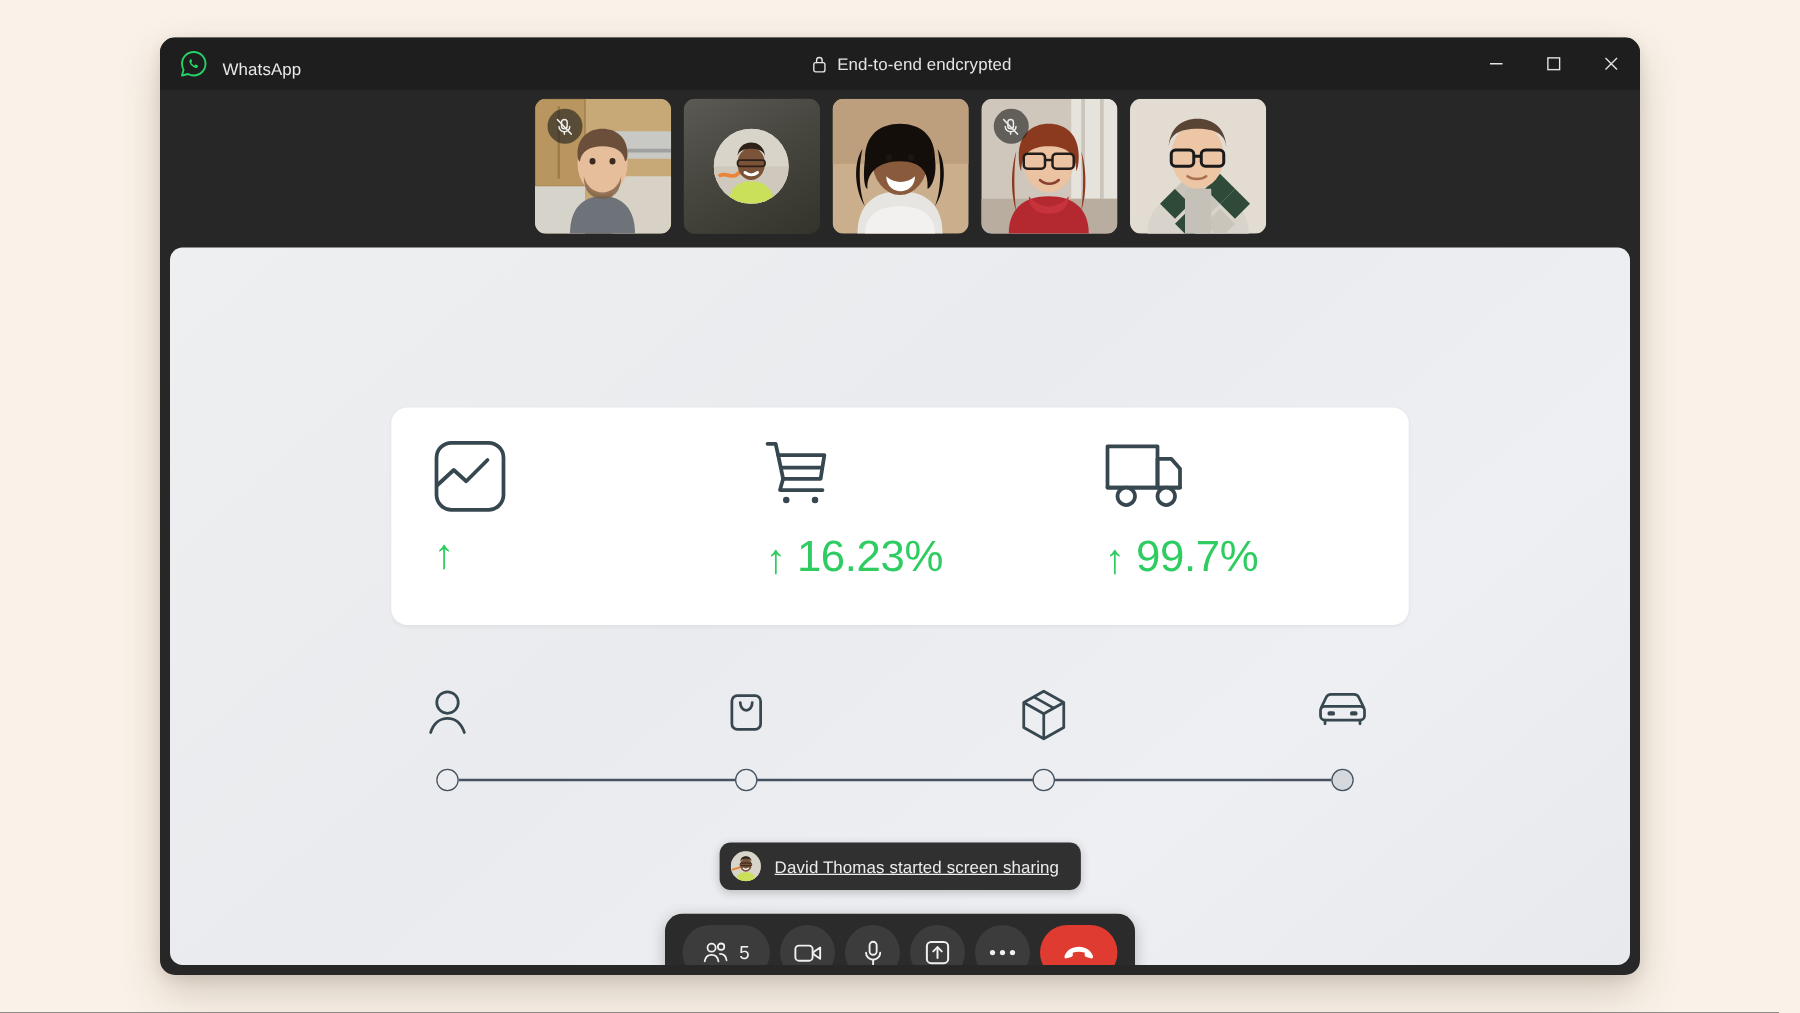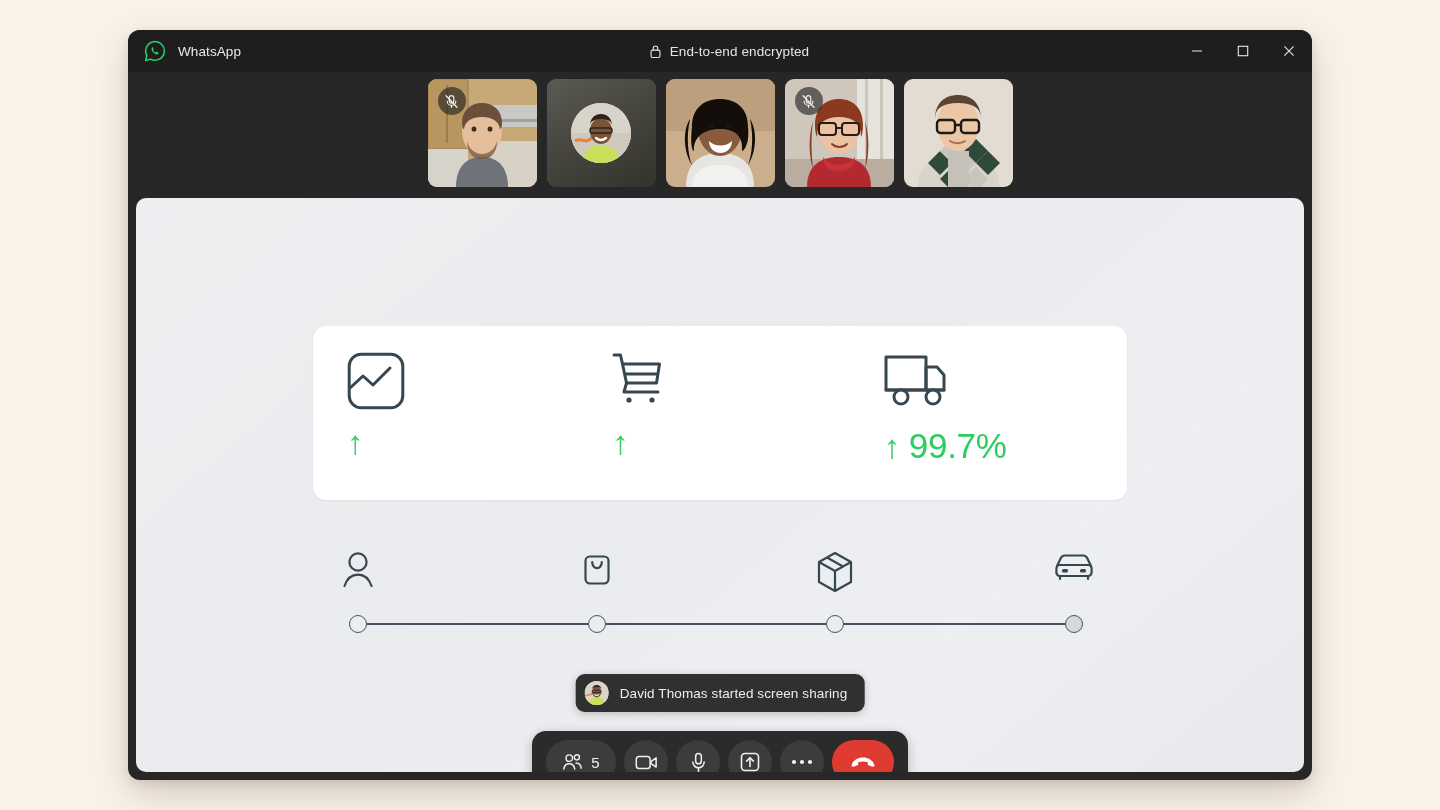--- a/index.html
+++ b/index.html
@@ -32,21 +32,21 @@
   
   .titlebar {
     position: relative;
     height: 42px;
     background: #1E1E1E;
     display: flex;
     align-items: center;
   }
   .titlebar-left {
     display: flex;
-    align-items: center;
+    align-items: flex-end;
     gap: 11px;
     padding-left: 15px;
   }
   .wa-logo { width: 24px; height: 24px; display: block; }
   .app-title {
     color: #E9E9E9;
     font-size: 13.5px;
     letter-spacing: 0.1px;
   }
   .titlebar-center {
@@ -227,20 +227,21 @@
     width: 24px; height: 24px; border-radius: 50%;
     overflow: hidden; position: relative;
     flex: none;
     background: #CFC8BB;
   }
   .toast-text {
     color: #EDEDED;
     font-size: 13.5px;
     letter-spacing: 0.1px;
     white-space: nowrap;
+    text-decoration: underline;
   }
 
   
   .controls {
     position: absolute;
     left: 50%;
     transform: translateX(-50%);
     top: 533px;
     height: 62px;
     background: #2B2B2B;
@@ -461,20 +462,21 @@
             <path d="M2 3h6.5l2 9" stroke="#37474F" stroke-width="3" stroke-linecap="round" stroke-linejoin="round"></path>
             <path d="M10.5 12h37l-3 19h-30z" stroke="#37474F" stroke-width="3" stroke-linejoin="round"></path>
             <path d="M12 22h33" stroke="#37474F" stroke-width="3"></path>
             <path d="M14.5 31L12 40h34" stroke="#37474F" stroke-width="3" stroke-linecap="round" stroke-linejoin="round"></path>
             <circle cx="17" cy="48" r="2.6" fill="#37474F"></circle>
             <circle cx="40" cy="48" r="2.6" fill="#37474F"></circle>
           </svg>
         </div>
         <div class="metric-value">
           <span class="arrow">↑</span>
+          <span>16.23%</span>
         </div>
       </div>
 
       <div class="metric">
         <div class="metric-icon">
           <svg width="72" height="56" viewBox="0 0 72 56" fill="none">
             <rect x="2" y="4" width="40" height="33" stroke="#37474F" stroke-width="3" stroke-linejoin="round"></rect>
             <path d="M42 14h11l7 8v15H42z" stroke="#37474F" stroke-width="3" stroke-linejoin="round"></path>
             <path d="M2 37h58" stroke="#37474F" stroke-width="3" stroke-linecap="round"></path>
             <circle cx="17" cy="44" r="7" stroke="#37474F" stroke-width="3" fill="#FFF"></circle>

